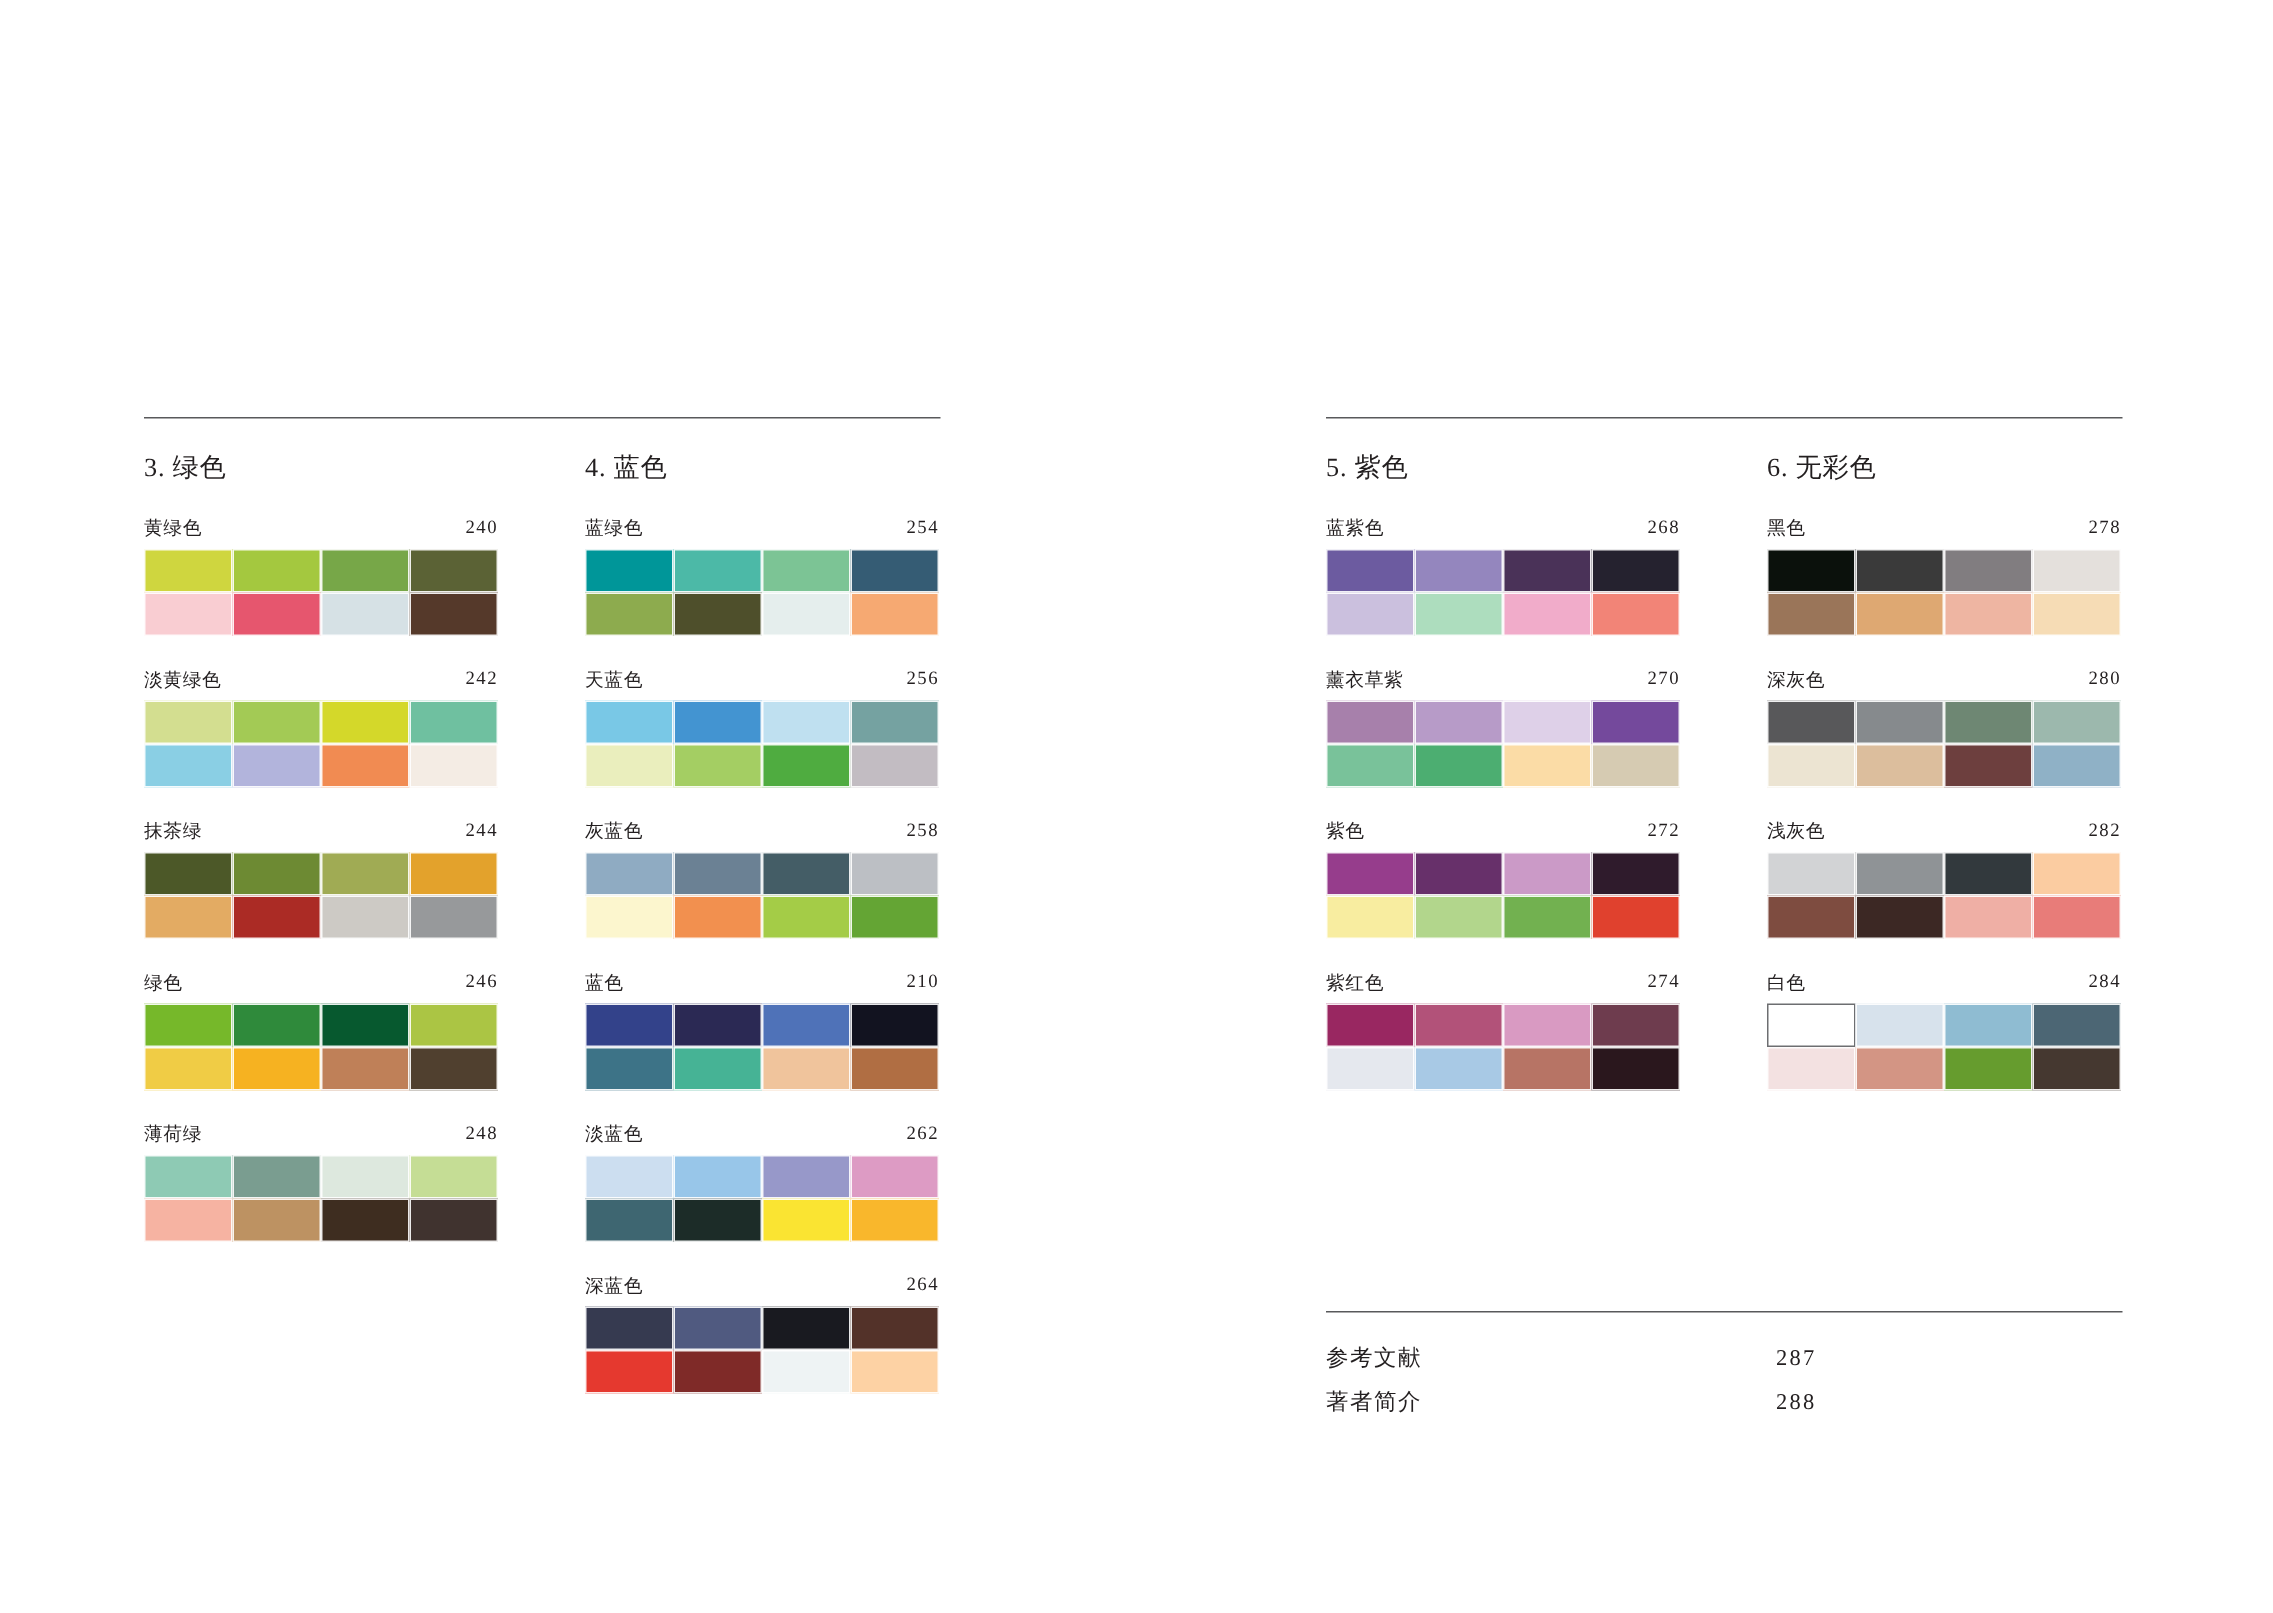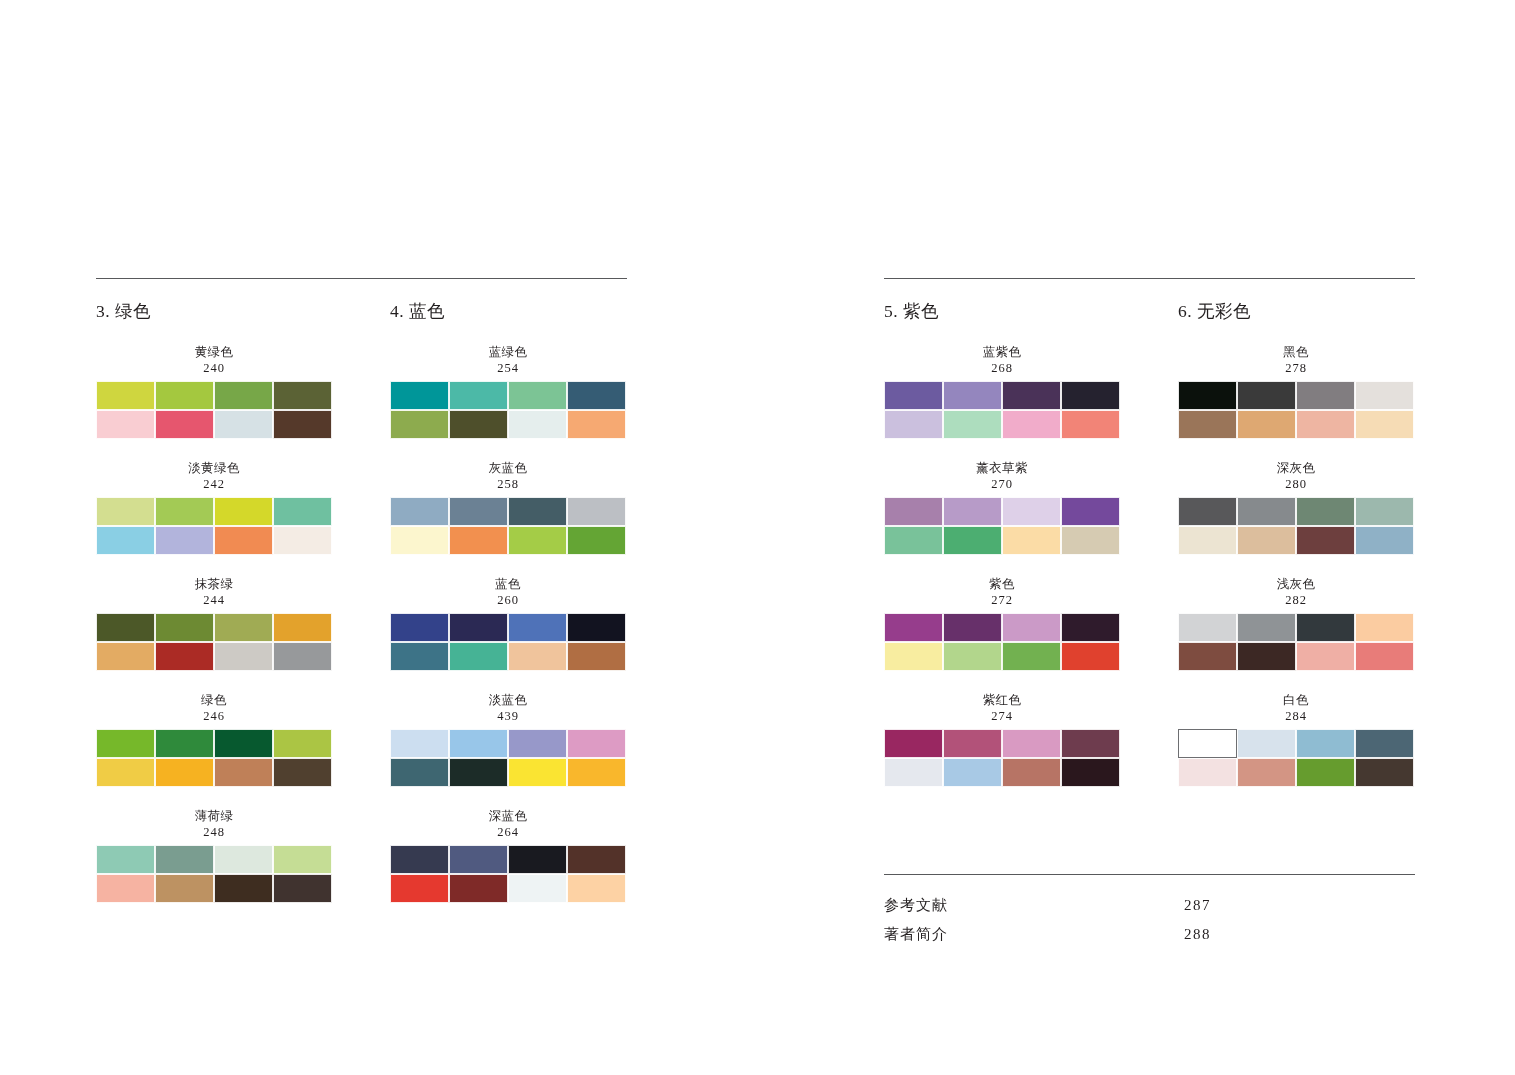--- a/index.html
+++ b/index.html
@@ -53,25 +53,24 @@
   }
 
   .group {
     margin-top: 21px;
   }
   .group:first-of-type { margin-top: 23px; }
 
   .group-head {
     display: flex;
     justify-content: space-between;
-    align-items: center;
+    align-items: flex-start;
     font-size: 12.5px;
     margin-bottom: 5px;
     color: #231f20;
-    flex-direction: column;
   }
   .group-name { letter-spacing: 0.4px; }
   .group-page {
     font-size: 12.5px;
     letter-spacing: 1px;
     color: #231f20;
   }
 
   .swatch-grid {
     display: grid;
@@ -221,54 +220,70 @@
               <div class="swatch" title="#7cc495" style="background: rgb(124, 196, 149);"></div>
               <div class="swatch" title="#355c74" style="background: rgb(53, 92, 116);"></div>
               <div class="swatch" title="#8dab4e" style="background: rgb(141, 171, 78);"></div>
               <div class="swatch" title="#4e4f2b" style="background: rgb(78, 79, 43);"></div>
               <div class="swatch" title="#e5eeed" style="background: rgb(229, 238, 237);"></div>
               <div class="swatch" title="#f6a972" style="background: rgb(246, 169, 114);"></div>
             </div>
           </div>
           <div class="group">
             <div class="group-head">
+              <span class="group-name">天蓝色</span>
+              <span class="group-page">256</span>
+            </div>
+            <div class="swatch-grid">
+              <div class="swatch" title="#79c8e6" style="background: rgb(121, 200, 230);"></div>
+              <div class="swatch" title="#4394d1" style="background: rgb(67, 148, 209);"></div>
+              <div class="swatch" title="#bfe0f0" style="background: rgb(191, 224, 240);"></div>
+              <div class="swatch" title="#75a2a1" style="background: rgb(117, 162, 161);"></div>
+              <div class="swatch" title="#eaeebd" style="background: rgb(234, 238, 189);"></div>
+              <div class="swatch" title="#a4ce63" style="background: rgb(164, 206, 99);"></div>
+              <div class="swatch" title="#4fac40" style="background: rgb(79, 172, 64);"></div>
+              <div class="swatch" title="#c2bcc2" style="background: rgb(194, 188, 194);"></div>
+            </div>
+          </div>
+          <div class="group">
+            <div class="group-head">
               <span class="group-name">灰蓝色</span>
               <span class="group-page">258</span>
             </div>
             <div class="swatch-grid">
               <div class="swatch" title="#8fabc2" style="background: rgb(143, 171, 194);"></div>
               <div class="swatch" title="#6b8194" style="background: rgb(107, 129, 148);"></div>
               <div class="swatch" title="#445d66" style="background: rgb(68, 93, 102);"></div>
               <div class="swatch" title="#bcbfc4" style="background: rgb(188, 191, 196);"></div>
               <div class="swatch" title="#fcf6ce" style="background: rgb(252, 246, 206);"></div>
               <div class="swatch" title="#f2904f" style="background: rgb(242, 144, 79);"></div>
               <div class="swatch" title="#a4cc47" style="background: rgb(164, 204, 71);"></div>
               <div class="swatch" title="#64a534" style="background: rgb(100, 165, 52);"></div>
             </div>
           </div>
           <div class="group">
             <div class="group-head">
               <span class="group-name">蓝色</span>
-              <span class="group-page">260</span>
+              <span class="group-page">210</span>
             </div>
             <div class="swatch-grid">
               <div class="swatch" title="#33428a" style="background: rgb(51, 66, 138);"></div>
               <div class="swatch" title="#2b2954" style="background: rgb(43, 41, 84);"></div>
               <div class="swatch" title="#4f72b8" style="background: rgb(79, 114, 184);"></div>
               <div class="swatch" title="#121320" style="background: rgb(18, 19, 32);"></div>
               <div class="swatch" title="#3d7387" style="background: rgb(61, 115, 135);"></div>
               <div class="swatch" title="#46b395" style="background: rgb(70, 179, 149);"></div>
               <div class="swatch" title="#f0c49c" style="background: rgb(240, 196, 156);"></div>
               <div class="swatch" title="#b06e43" style="background: rgb(176, 110, 67);"></div>
             </div>
           </div>
           <div class="group">
             <div class="group-head">
               <span class="group-name">淡蓝色</span>
-              <span class="group-page">439</span>
+              <span class="group-page">262</span>
             </div>
             <div class="swatch-grid">
               <div class="swatch" title="#ccdef0" style="background: rgb(204, 222, 240);"></div>
               <div class="swatch" title="#98c6e9" style="background: rgb(152, 198, 233);"></div>
               <div class="swatch" title="#9798c9" style="background: rgb(151, 152, 201);"></div>
               <div class="swatch" title="#dd9bc4" style="background: rgb(221, 155, 196);"></div>
               <div class="swatch" title="#3e6671" style="background: rgb(62, 102, 113);"></div>
               <div class="swatch" title="#1c2c28" style="background: rgb(28, 44, 40);"></div>
               <div class="swatch" title="#fae432" style="background: rgb(250, 228, 50);"></div>
               <div class="swatch" title="#f9b72c" style="background: rgb(249, 183, 44);"></div>

